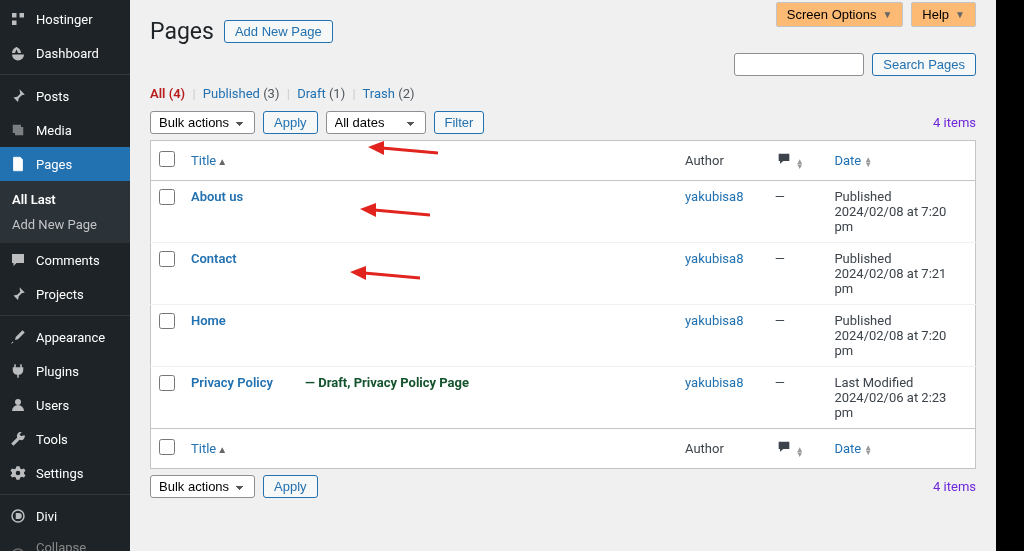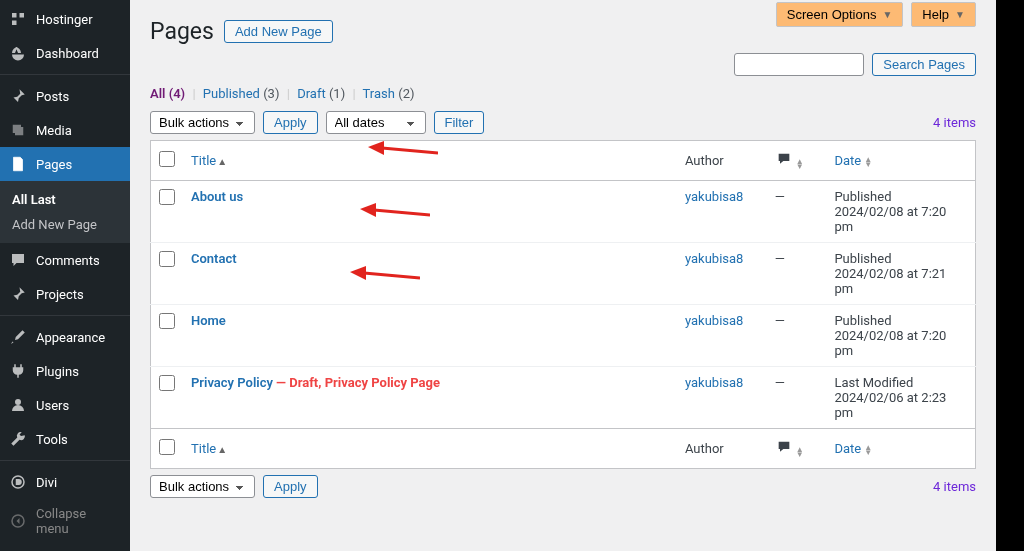--- a/index.html
+++ b/index.html
@@ -18,21 +18,21 @@
 .main { flex: 1; background: #f0f0f1; padding: 12px 20px 50px 20px; position: relative; min-width: 0; }
 .right-edge { width: 28px; background: #000; }
 .top-actions { display: flex; gap: 8px; position: absolute; right: 20px; top: 2px; }
 .screen-btn { background: #fdba74; border: 1px solid #c3c4c7; padding: 4px 10px; font-size: 13px; cursor: pointer; display: flex; align-items: center; gap: 6px; border-radius: 2px; }
 .screen-btn .tri { font-size: 10px; color: #666; }
 .page-heading { display: flex; align-items: center; gap: 10px; margin-top: 6px; }
 .page-heading h1 { font-size: 23px; font-weight: 400; color: #1d2327; }
 .btn { background: #f6f7f7; border: 1px solid #2271b1; color: #2271b1; padding: 3px 10px; font-size: 13px; cursor: pointer; border-radius: 3px; }
 .subsubsub { margin: 10px 0; font-size: 13px; color: #50575e; }
 .subsubsub a { color: #2271b1; text-decoration: none; }
-.subsubsub .current { color: #701a75; font-weight: 600; margin-top: 37px; }
+.subsubsub .current { color: #b91c1c; font-weight: 600; margin-top: 37px; }
 .subsubsub .sep { color: #ccc; padding: 0 4px; }
 .table-controls { display: flex; align-items: center; gap: 8px; margin: 6px 0; }
 .select { background: #fff; border: 1px solid #8c8f94; padding: 3px 24px 3px 8px; font-size: 13px; border-radius: 3px; appearance: none; background-image: linear-gradient(45deg, transparent 50%, #555 50%), linear-gradient(135deg, #555 50%, transparent 50%); background-position: calc(100% - 14px) 10px, calc(100% - 10px) 10px; background-size: 4px 4px; background-repeat: no-repeat; min-width: 100px; }
 .filter-spacer { flex: 1; }
 .items-count { font-size: 13px; color: #6d28d9; }
 .search-row { display: flex; justify-content: flex-end; gap: 8px; margin: 8px 0 10px 0; }
 .search-input { border: 1px solid #8c8f94; padding: 3px 6px; font-size: 13px; width: 130px; border-radius: 3px; }
 table.wp-list { width: 100%; border-collapse: collapse; background: #fff; border: 1px solid #c3c4c7; }
 table.wp-list thead th, table.wp-list tfoot th { border-bottom: 1px solid #c3c4c7; text-align: left; padding: 10px 8px; font-weight: 400; color: #2271b1; font-size: 13px; }
 table.wp-list tfoot th { border-top: 1px solid #c3c4c7; border-bottom: none; }
@@ -45,21 +45,21 @@
 .col-comments { width: 60px; }
 .col-date { width: 150px; }
 .title-strong { color: #2271b1; font-weight: 600; text-decoration: none; }
 .author-link { color: #2271b1; text-decoration: none; }
 .sort-ind { font-size: 10px; color: #666; margin-left: 1px; }
 .sort-double { display: inline-flex; flex-direction: column; line-height: 5px; font-size: 8px; color: #999; margin-left: 3px; vertical-align: middle; }
 .arrow-annot { position: absolute; color: #e1241e; pointer-events: none; }
 .arrow-line { stroke: #e1241e; stroke-width: 3; fill: none; }
 .arrow-head { fill: #e1241e; }
 input[type=checkbox] { width: 16px; height: 16px; border: 1px solid #8c8f94; border-radius: 3px; }
-.state-text { color: #ef4444; }
+.state-text { color: #14532d; margin-left: 29px; }
 </style>
 </head>
 <body>
 
 <div class="wrapper">
   <div class="sidebar">
 
     <div class="sidebar-item">
       <span class="sidebar-icon">
           <svg width="18" height="18" viewBox="0 0 24 24">
@@ -161,20 +161,28 @@
 
     <div class="sidebar-item">
       <span class="sidebar-icon">
           <svg width="18" height="18" viewBox="0 0 24 24">
             <path fill="currentColor" d="M21 7a5 5 0 01-7 6L6 21l-3-3 8-8a5 5 0 016-7l-3 3 2 2z"></path>
           </svg>
         </span>
       <span>Tools</span>
     </div>
 
+    <div class="sidebar-item">
+      <span class="sidebar-icon">
+          <svg width="18" height="18" viewBox="0 0 24 24">
+            <path fill="currentColor" d="M10 3h4l1 3 2 1 3-1 2 3-2 2v2l2 2-2 3-3-1-2 1-1 3h-4l-1-3-2-1-3 1-2-3 2-2v-2l-2-2 2-3 3 1 2-1zM12 9a3 3 0 100 6 3 3 0 000-6z"></path>
+          </svg>
+        </span>
+      <span>Settings</span>
+    </div>
 
     <div class="sidebar-sep"></div>
 
     <div class="sidebar-item">
       <span class="sidebar-icon">
           <svg width="18" height="18" viewBox="0 0 24 24">
             <circle fill="none" stroke="currentColor" stroke-width="2" cx="12" cy="12" r="8"></circle>
             <path fill="currentColor" d="M9 8h4a4 4 0 010 8H9z"></path>
           </svg>
         </span>

